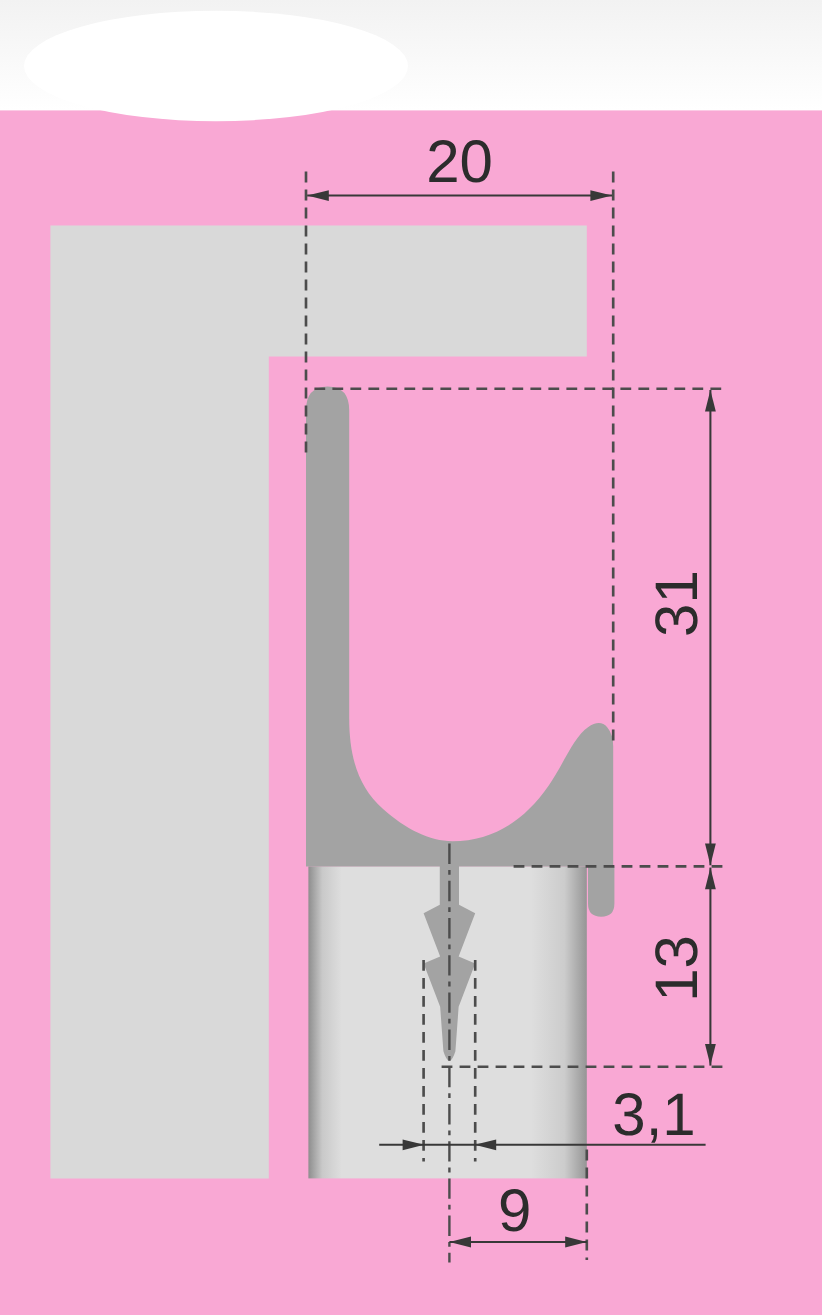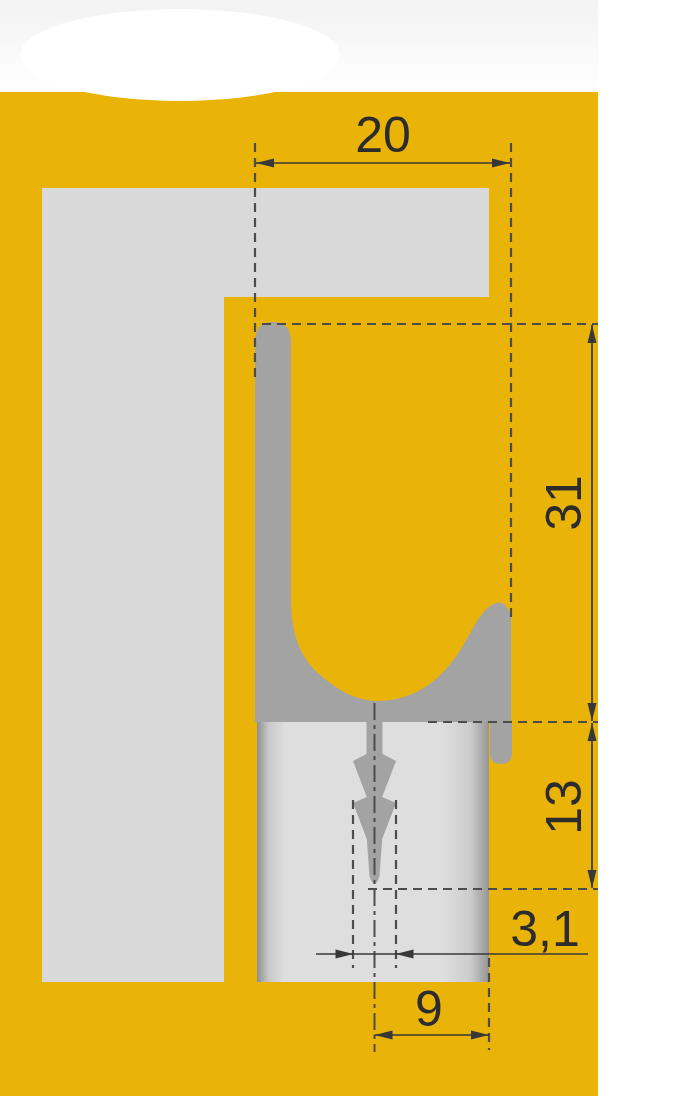--- a/index.html
+++ b/index.html
@@ -3,23 +3,23 @@
 <meta charset="utf-8">
 <style>
   html, body {
     margin: 0;
     padding: 0;
     background: #ffffff;
     font-family: "Liberation Sans", sans-serif;
   }
   .canvas {
     position: relative;
-    width: 598px;
+    width: 685px;
     height: 1096px;
-    background: #eab308;
+    background: #f9a8d4;
     overflow: hidden;
   }
   svg { display: block; }
   .dash {
     stroke: #4c4c4c;
     stroke-width: 2.2;
     fill: none;
     stroke-dasharray: 9 6;
   }
   .dashdot {

